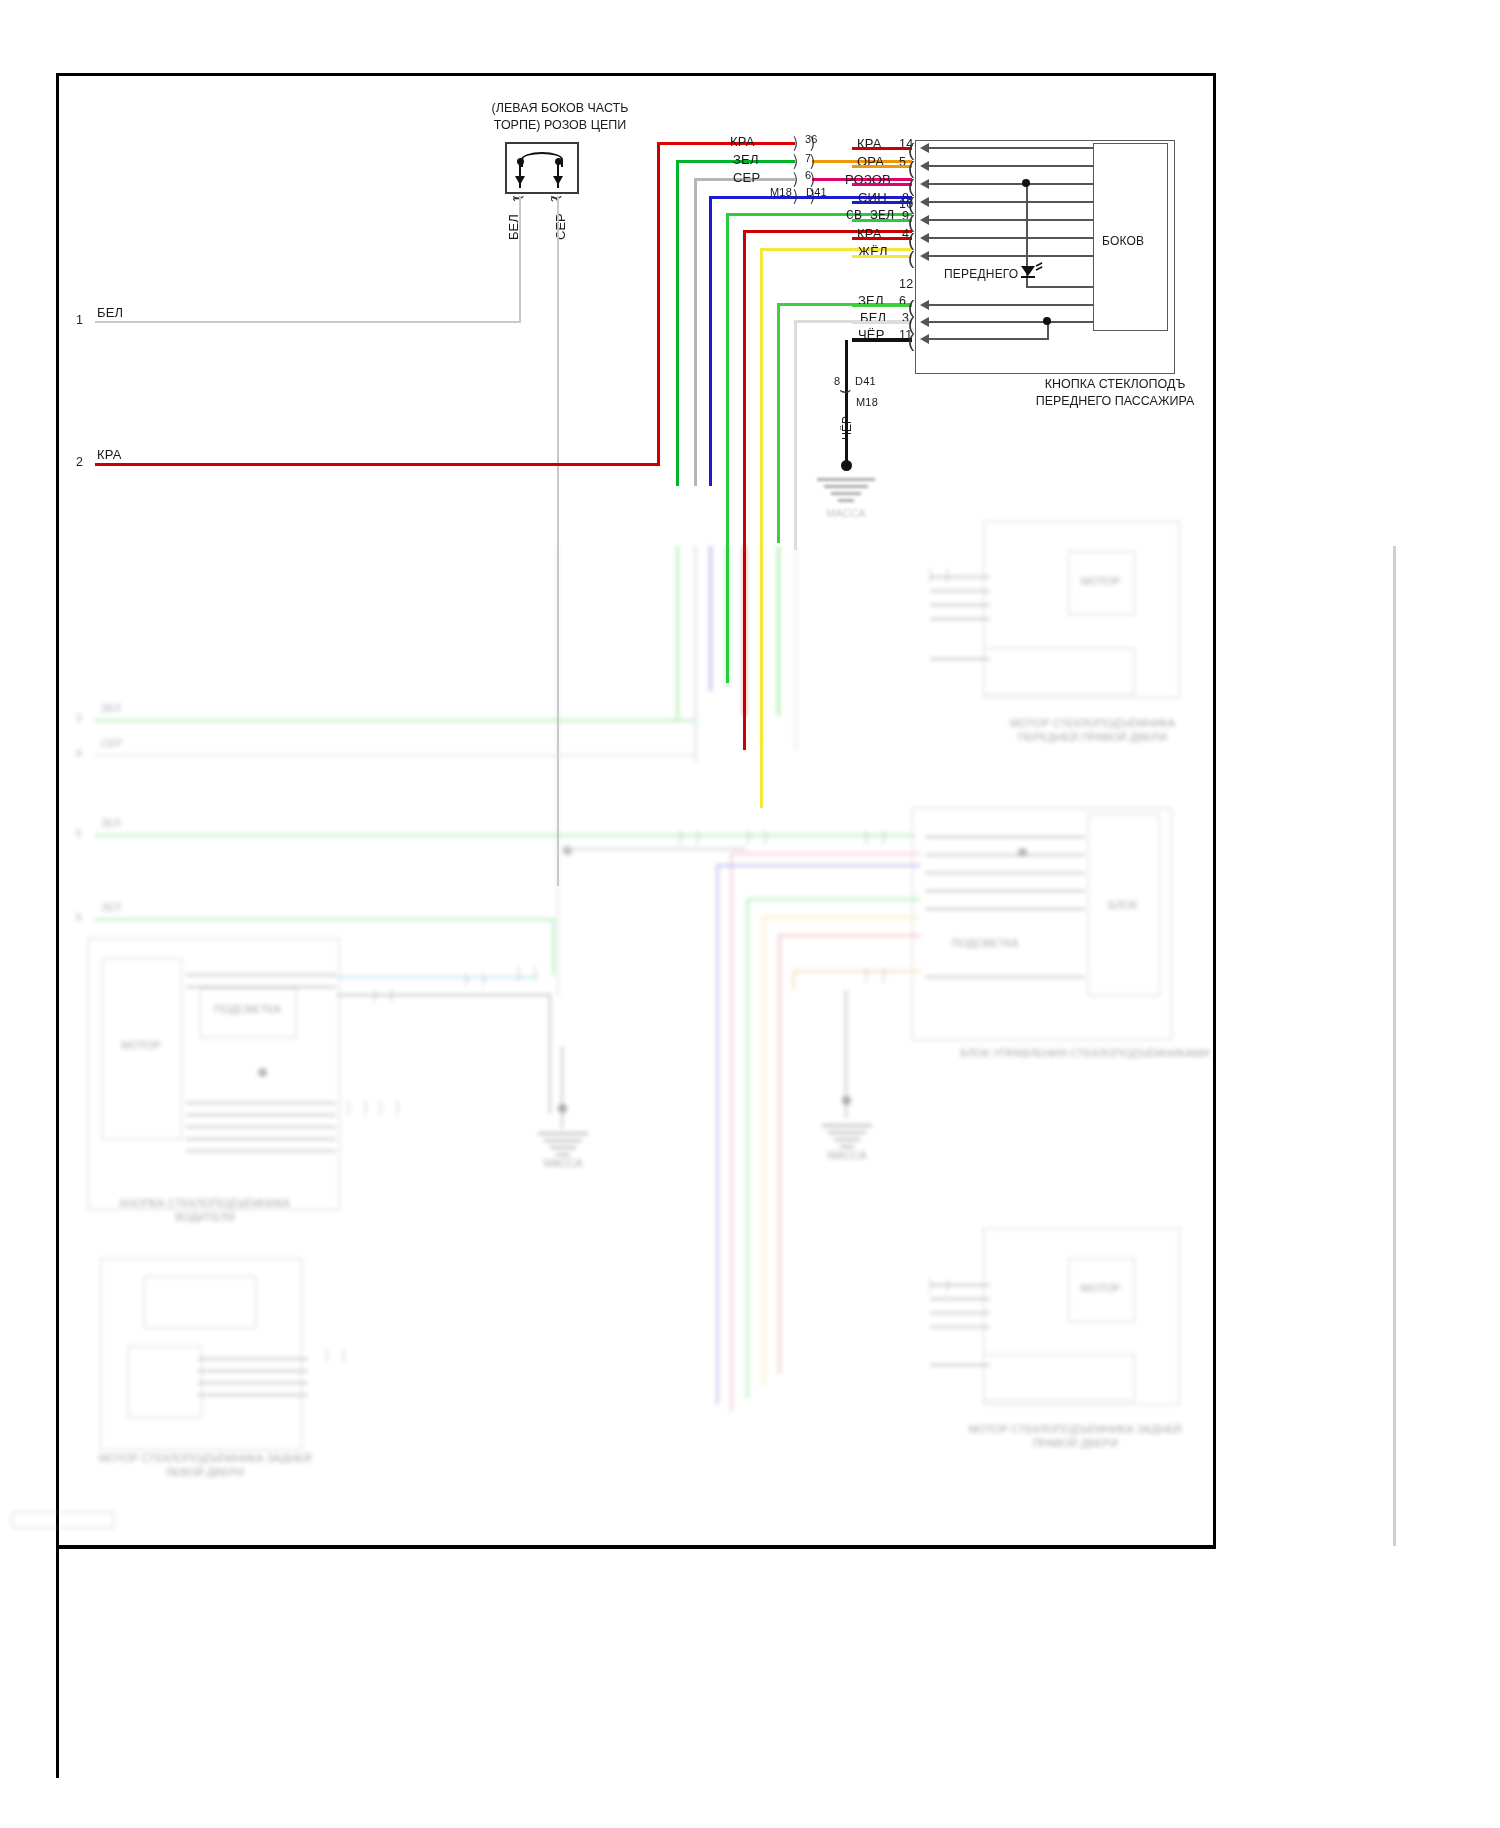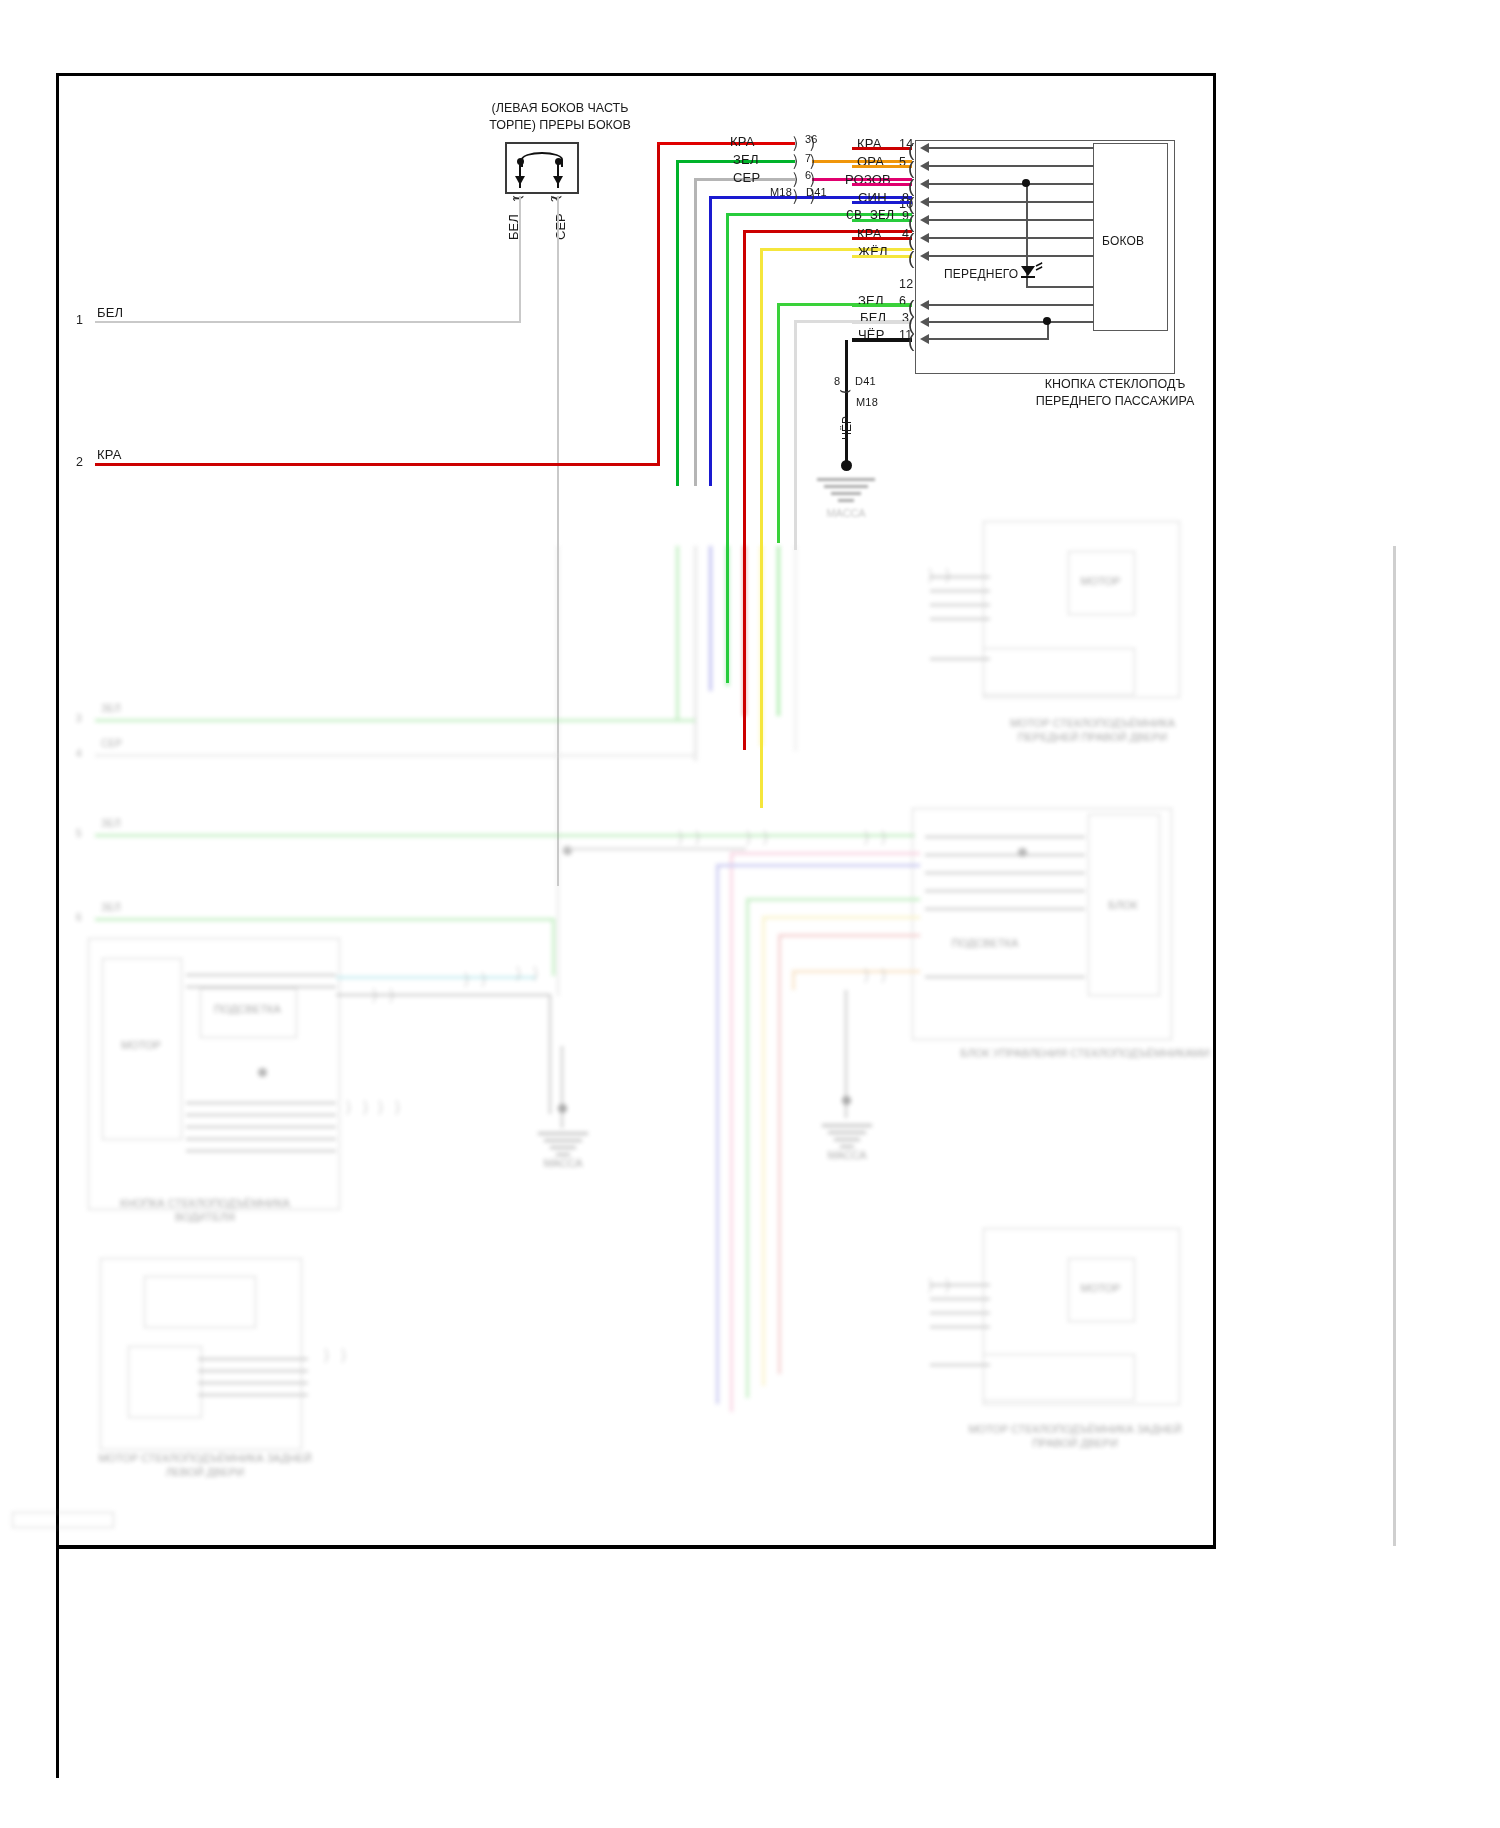--- a/index.html
+++ b/index.html
@@ -60,21 +60,21 @@
 
 <div id="root">
 
   <div id="frame"></div>
   <div id="frame-fade"></div>
   <div class="abs" style="left:56px;top:1546px;width:1160px;height:3px;background:#000;"></div>
   <div class="abs" style="left:1393px;top:546px;width:3px;height:1000px;background:#cfcfcf;"></div>
 
   <div class="cap" style="left:420px;top:100px;width:280px;">
     <div>(ЛЕВАЯ БОКОВ ЧАСТЬ</div>
-    <div>ТОРПЕ) ПРЕРЫ БОКОВ</div>
+    <div>ТОРПЕ) РОЗОВ ЦЕПИ</div>
   </div>
 
   <div class="box" style="left:505px;top:142px;width:70px;height:48px;"></div>
 
   <div class="swarc" style="left:521px;top:152px;width:38px;height:13px;"></div>
   <div class="dot" style="left:517px;top:158px;width:7px;height:7px;"></div>
   <div class="dot" style="left:555px;top:158px;width:7px;height:7px;"></div>
   <div class="wire" style="left:519px;top:162px;width:2px;height:26px;background:#111;"></div>
   <div class="wire" style="left:557px;top:162px;width:2px;height:26px;background:#111;"></div>
   <div class="arrowD" style="left:515px;top:176px;"></div>

